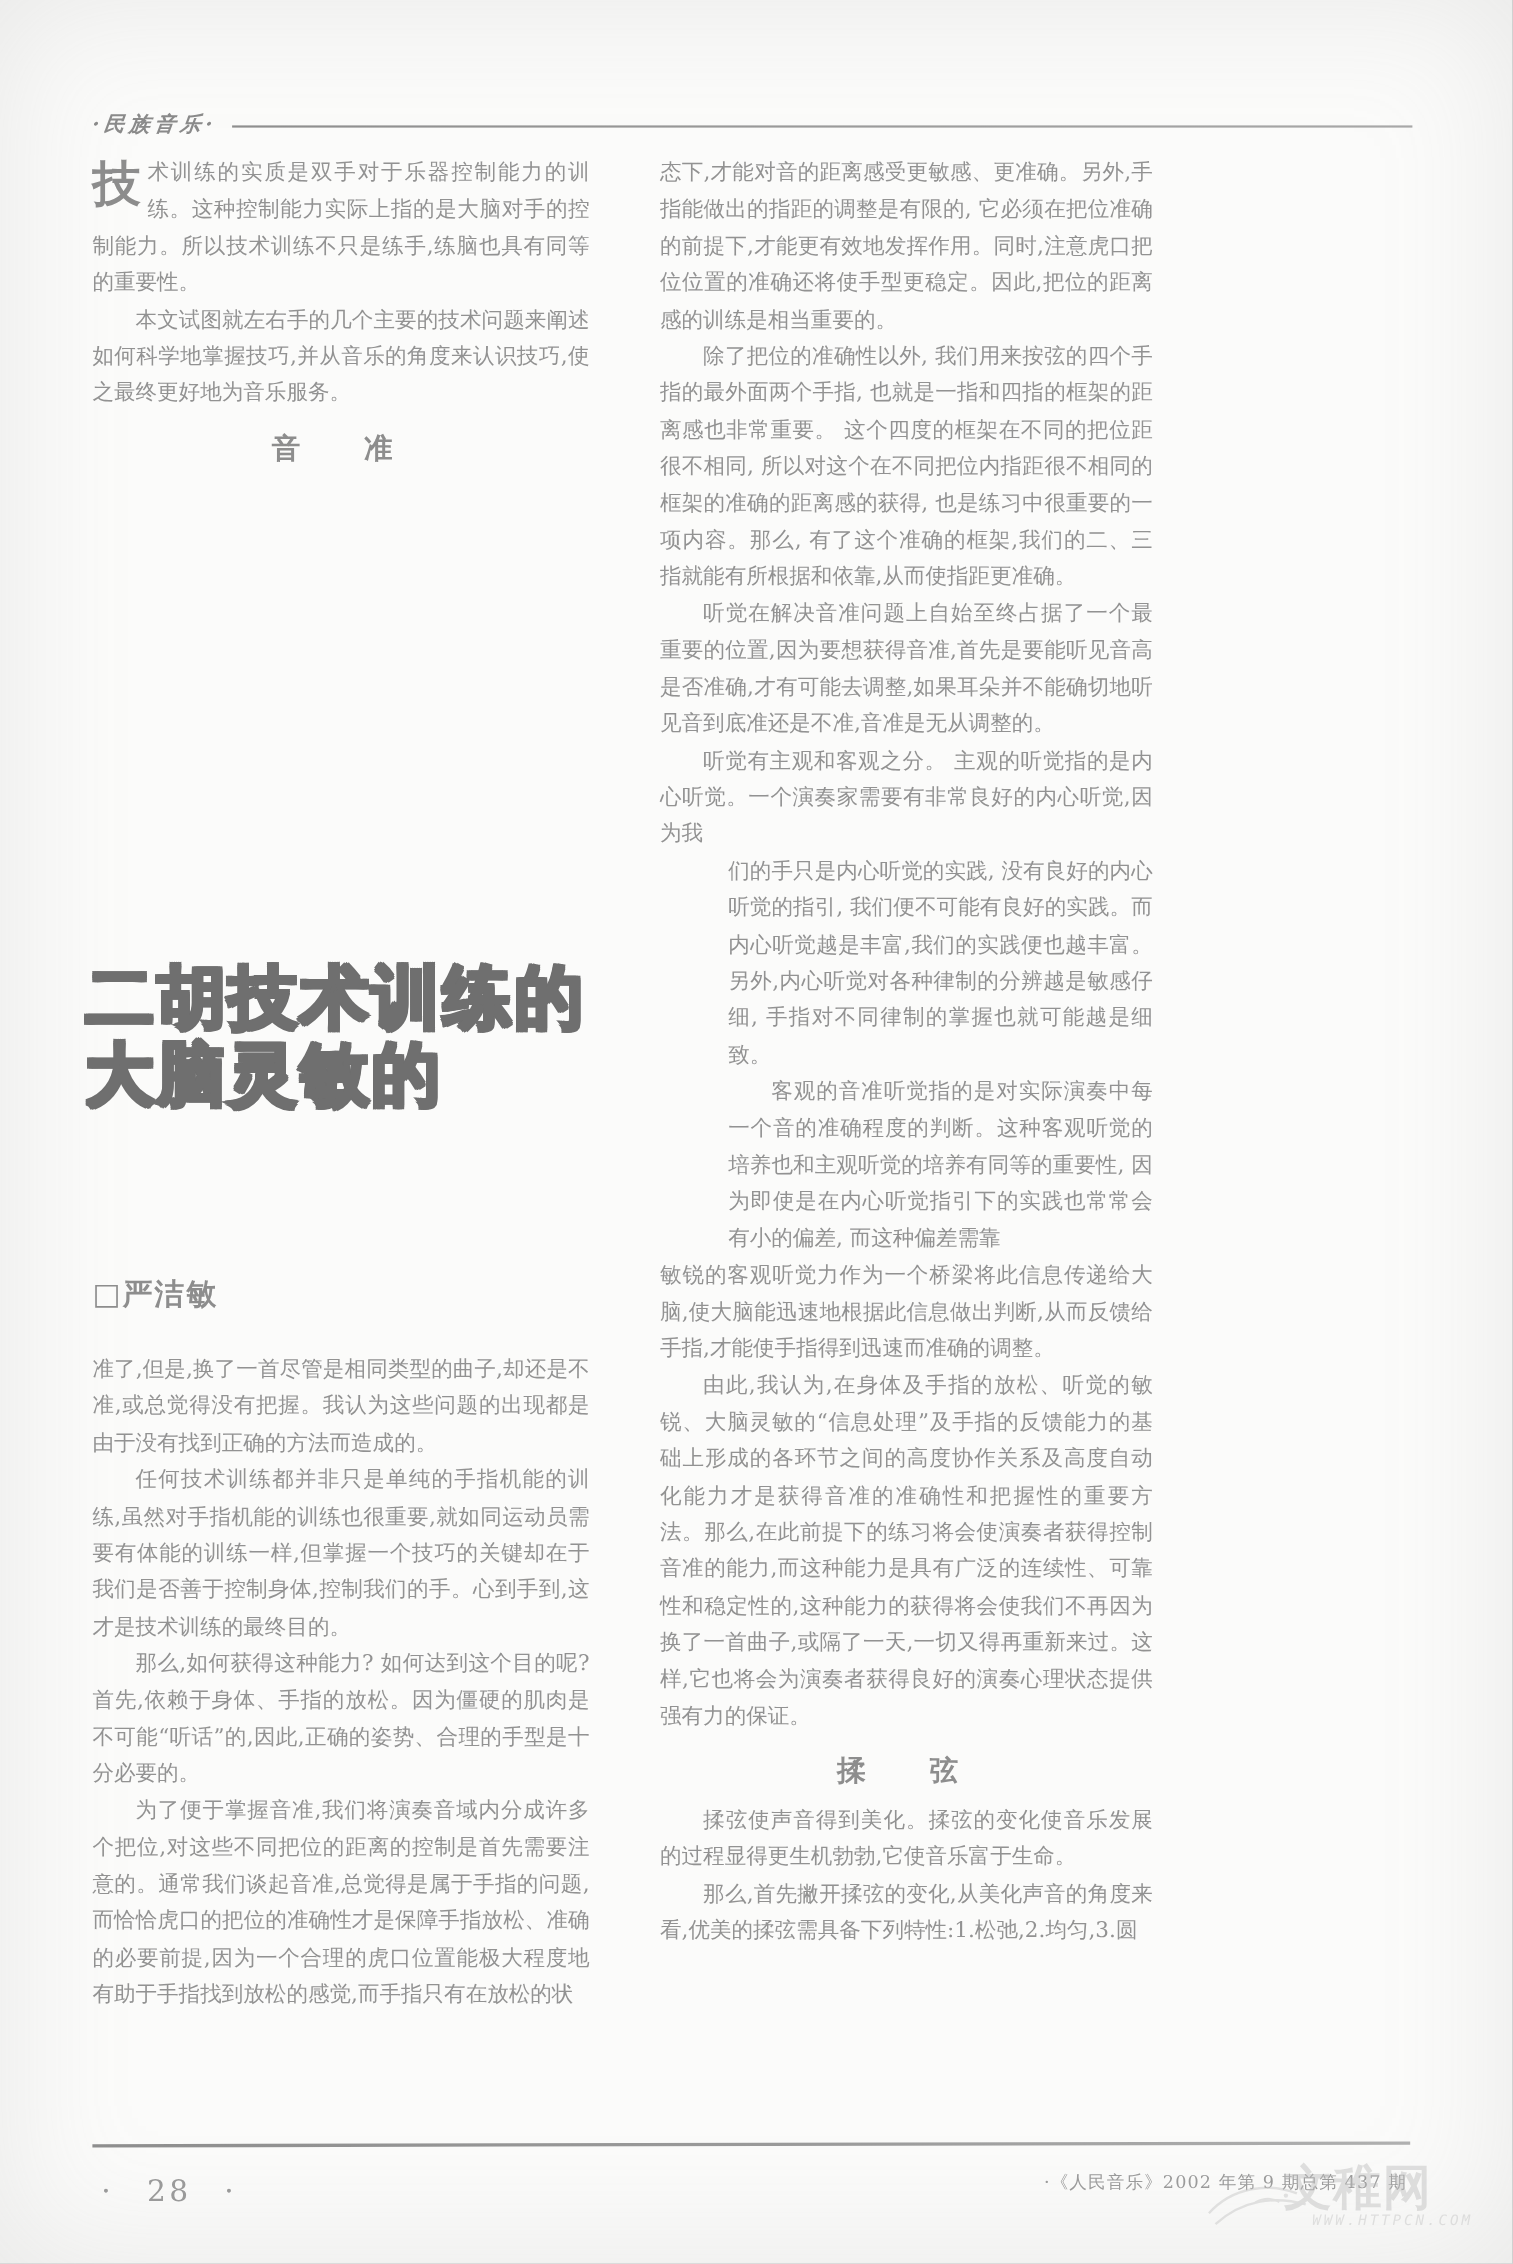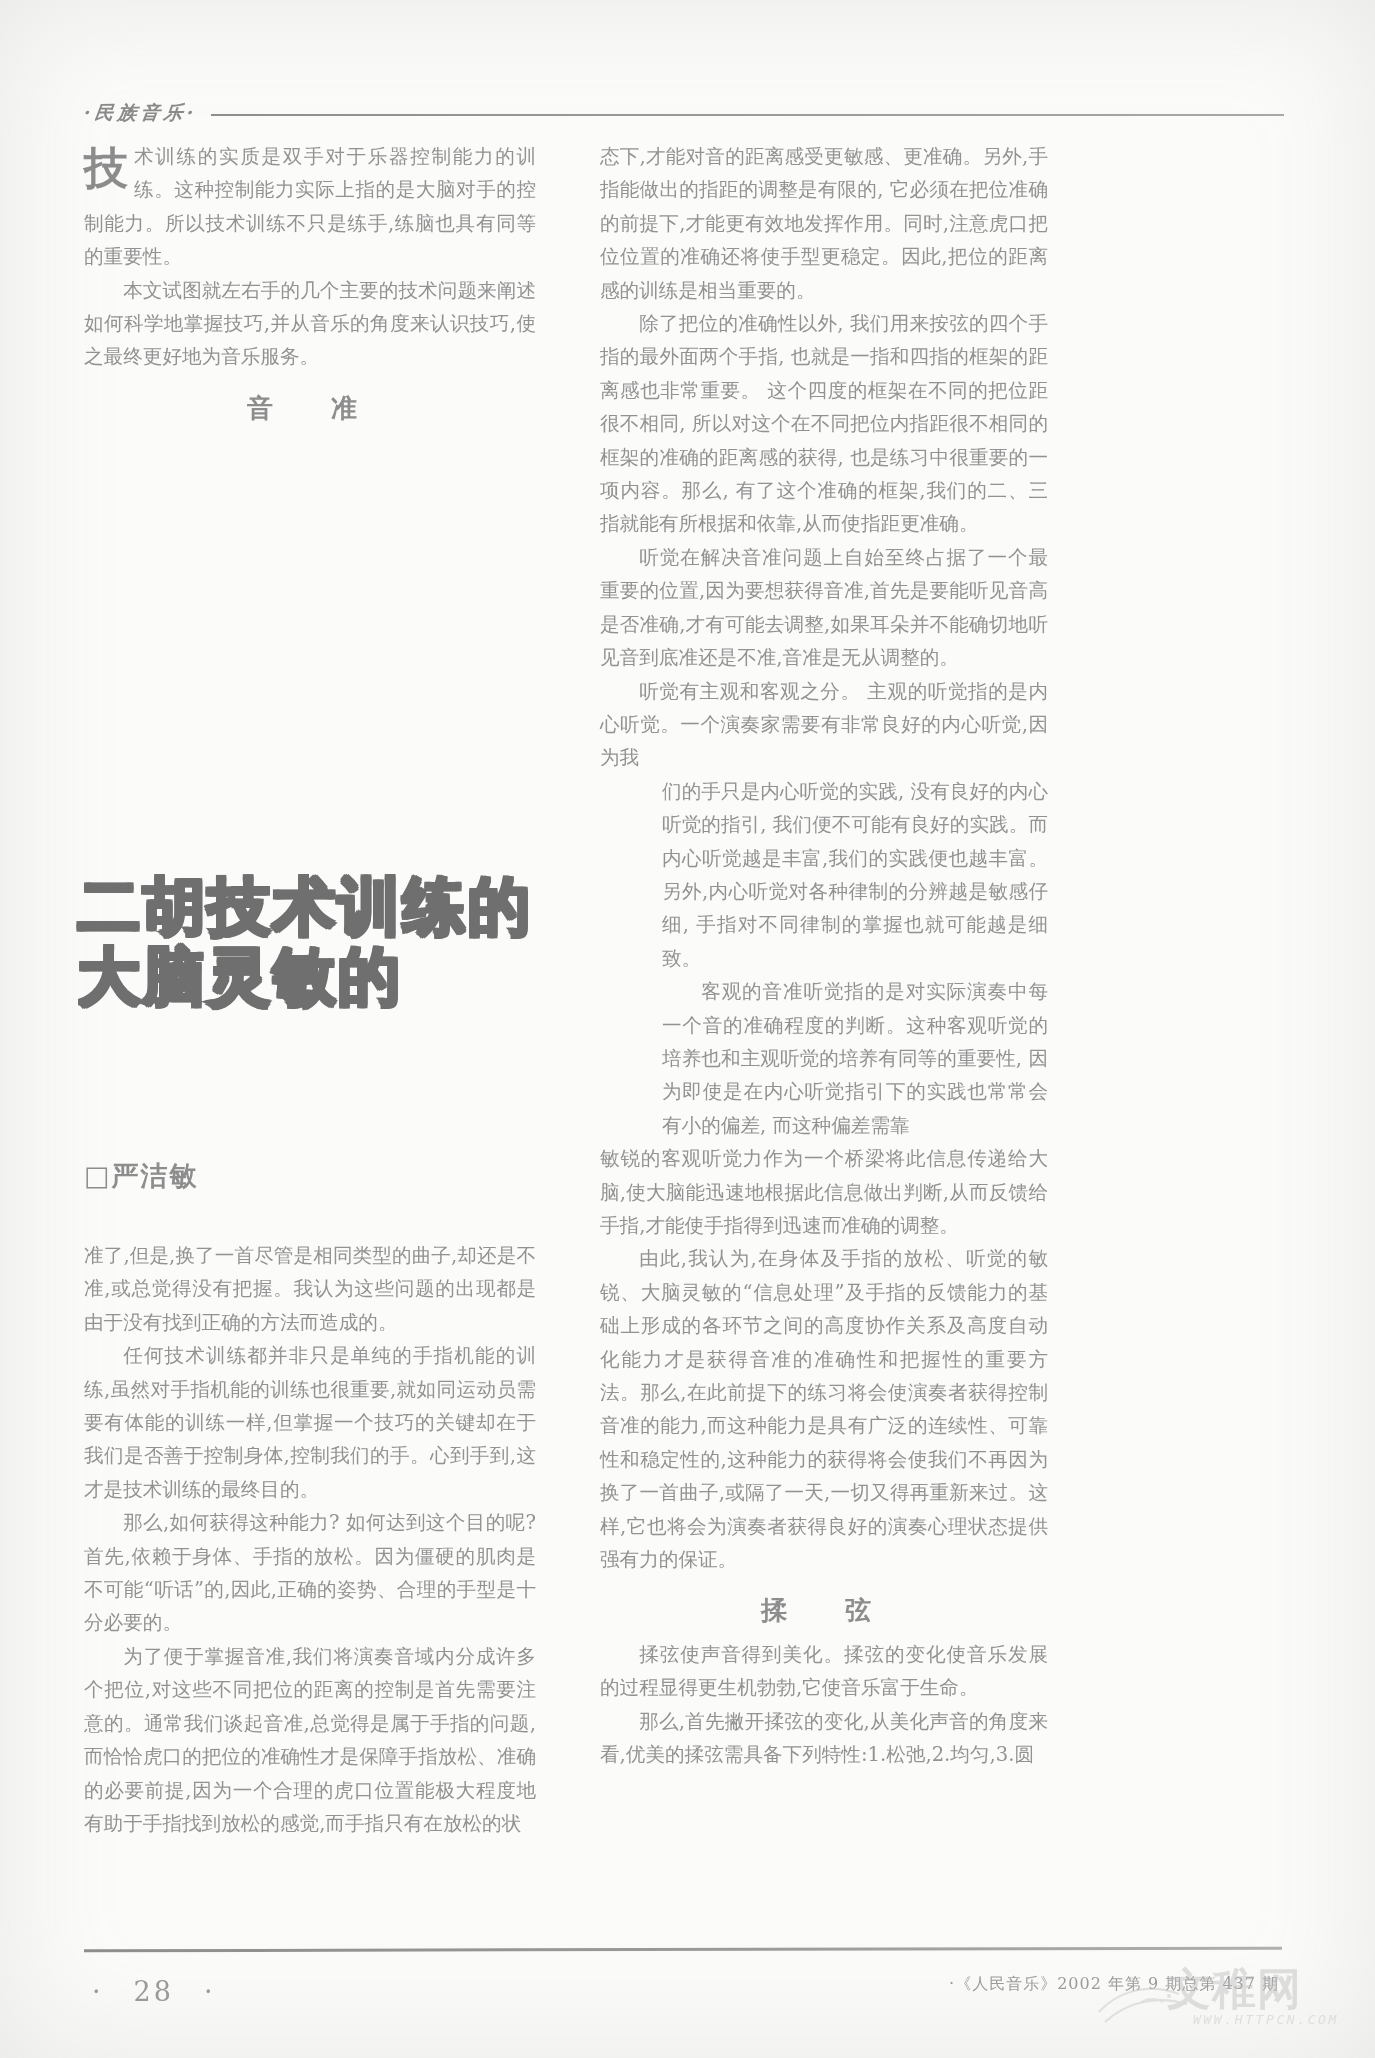--- a/index.html
+++ b/index.html
@@ -126,21 +126,21 @@
     left: 84px;
     top: 1228px;
     width: 452px;
     font-size: 19.6px;
     line-height: 33.4px;
     text-align: justify;
     text-justify: inter-character;
     color: #929292;
   }
   #col-left-lower p { margin: 0; text-indent: 2em; }
-  #col-left-lower p.noindent { text-indent: 0; margin-top: 11px; }
+  #col-left-lower p.noindent { text-indent: 0; }
 
   
   .indent-block { padding-left: 62px; }
 
   
   #foot-rule {
     position: absolute;
     left: 84px;
     top: 1948px;
     width: 1198px;

